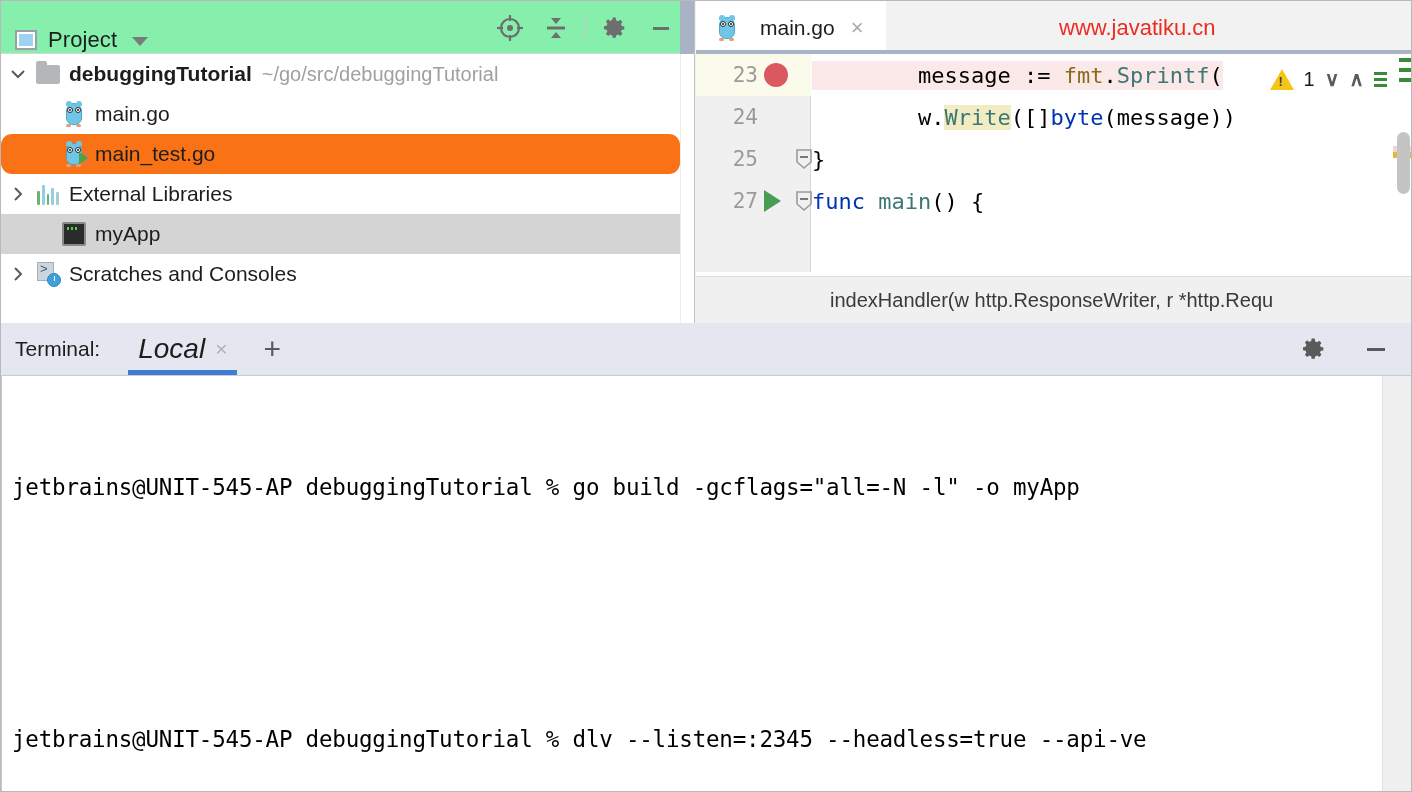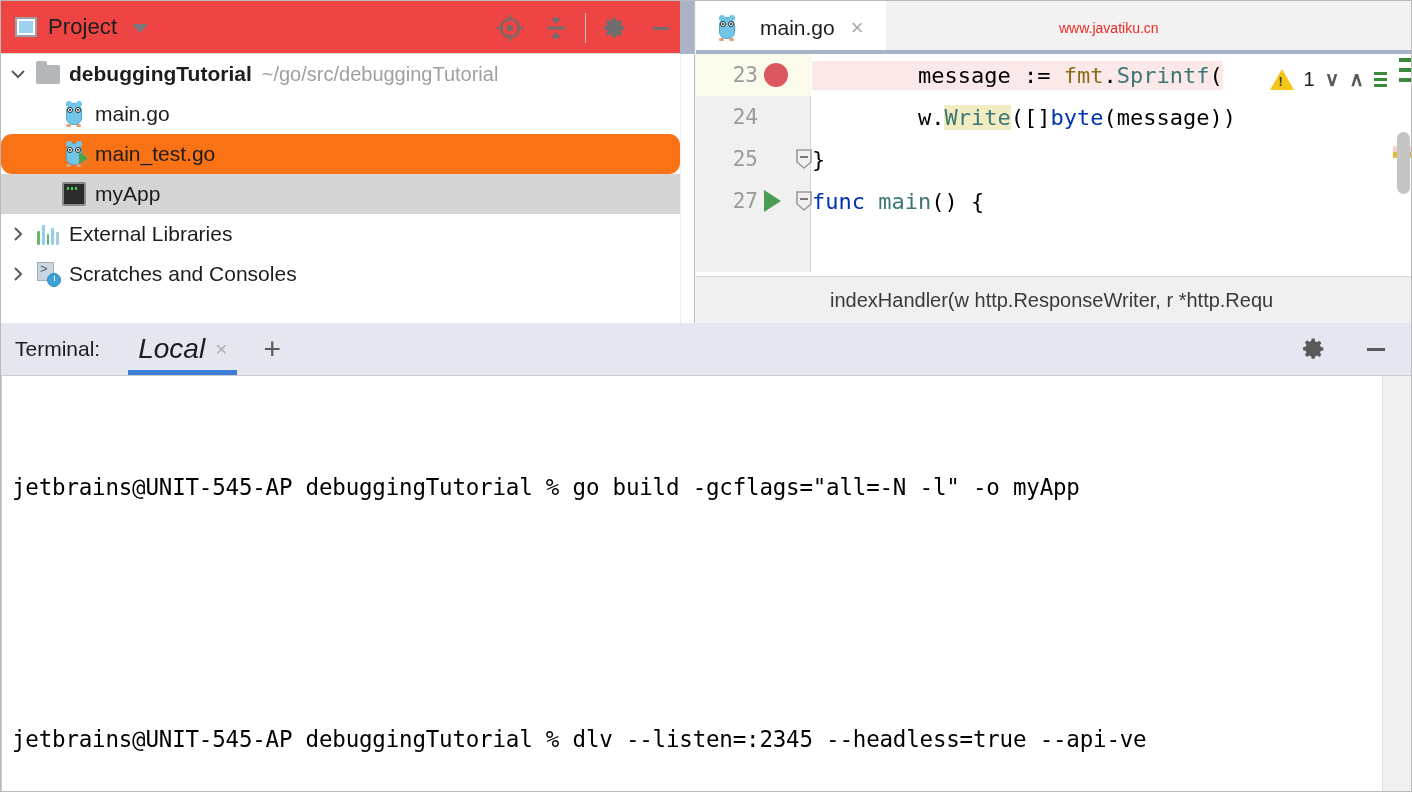--- a/index.html
+++ b/index.html
@@ -22,23 +22,23 @@
 
   
   .project-panel {
     position: absolute; left: 0; top: 0; width: 694px; height: 322px;
     background: #ffffff;
     border-right: 1px solid #c0c0c0;
   }
   .project-header {
     position: relative;
     height: 53px; width: 100%;
-    background: #ef4444;
+    background: #86efac;
     border-bottom: 1px solid #d8d8d8;
-    display: flex; align-items: center;
+    display: flex; align-items: flex-end;
   }
   .proj-title-wrap { display: flex; align-items: center; padding-left: 14px; gap: 11px; }
   .proj-window-icon {
     width: 22px; height: 20px;
     border: 2px solid #9aa0a6; background: #ffffff;
     display: inline-block; position: relative;
   }
   .proj-window-icon::after {
     content: ""; position: absolute; left: 2px; top: 2px; right: 2px; bottom: 2px;
     background: #9ed2ef;
@@ -141,21 +141,21 @@
   }
   .etab {
     position: relative; display: flex; align-items: center; gap: 12px;
     padding: 0 16px 0 18px; background: #ffffff; min-width: 190px;
   }
   .etab .tab-name { font-size: 21px; color: #1d1d1d; }
   .etab .tab-close { font-size: 22px; color: #a8a8a8; margin-left: 4px; }
   .etab::after { content: ""; position: absolute; left: 0; right: 0; bottom: 0; height: 4px; background: #a7b4c8; }
   .watermark {
     position: absolute; left: 363px; top: 50%; transform: translateY(-50%);
-    font-size: 14px; color: #ee2b22; white-space: nowrap;
+    font-size: 22px; color: #ee2b22; white-space: nowrap;
   }
   .tab-underline-rest {
     position: absolute; left: 190px; right: 0; bottom: 0; height: 4px; background: #a7b4c8;
   }
 
   .code-area { position: relative; height: 218px; background: #ffffff; overflow: hidden; }
   .gutter {
     position: absolute; left: 0; top: 0; width: 115px; height: 100%;
     background: #f0f0f0; border-right: 1px solid #d6d6d6;
   }
@@ -333,43 +333,43 @@
                 <span class="eyeL"></span>
                 <span class="eyeR"></span>
                 <span class="foot1"></span>
                 <span class="foot2"></span>
                 <span class="play"></span>
               </span>
           </span>
           <span class="row-label">main_test.go</span>
         </div>
 
-        <div class="tree-row indent-2 r-sel">
-          <span class="row-icon">
-              <span class="exe-ico"></span>
-            </span>
-          <span class="row-label">myApp</span>
-        </div>
-
         <div class="tree-row">
           <span class="twisty">
             <svg width="20" height="20" viewBox="0 0 20 20">
                 <polyline points="7,4 13,10 7,16" fill="none" stroke="#5a5a5a" stroke-width="2"></polyline>
               </svg>
           </span>
           <span class="row-icon">
             <span class="lib-ico">
               <i style="height:14px;background:#6db36d"></i>
               <i style="height:20px;background:#8fd0e6"></i>
               <i style="height:11px;background:#6db36d"></i>
               <i style="height:17px;background:#8fd0e6"></i>
               <i style="height:13px;background:#a8c9d8"></i>
             </span>
           </span>
           <span class="row-label">External Libraries</span>
+        </div>
+
+        <div class="tree-row indent-2 r-sel">
+          <span class="row-icon">
+              <span class="exe-ico"></span>
+            </span>
+          <span class="row-label">myApp</span>
         </div>
 
         <div class="tree-row">
           <span class="twisty">
             <svg width="20" height="20" viewBox="0 0 20 20">
                 <polyline points="7,4 13,10 7,16" fill="none" stroke="#5a5a5a" stroke-width="2"></polyline>
               </svg>
           </span>
           <span class="row-icon">
             <span class="scratch-ico">

